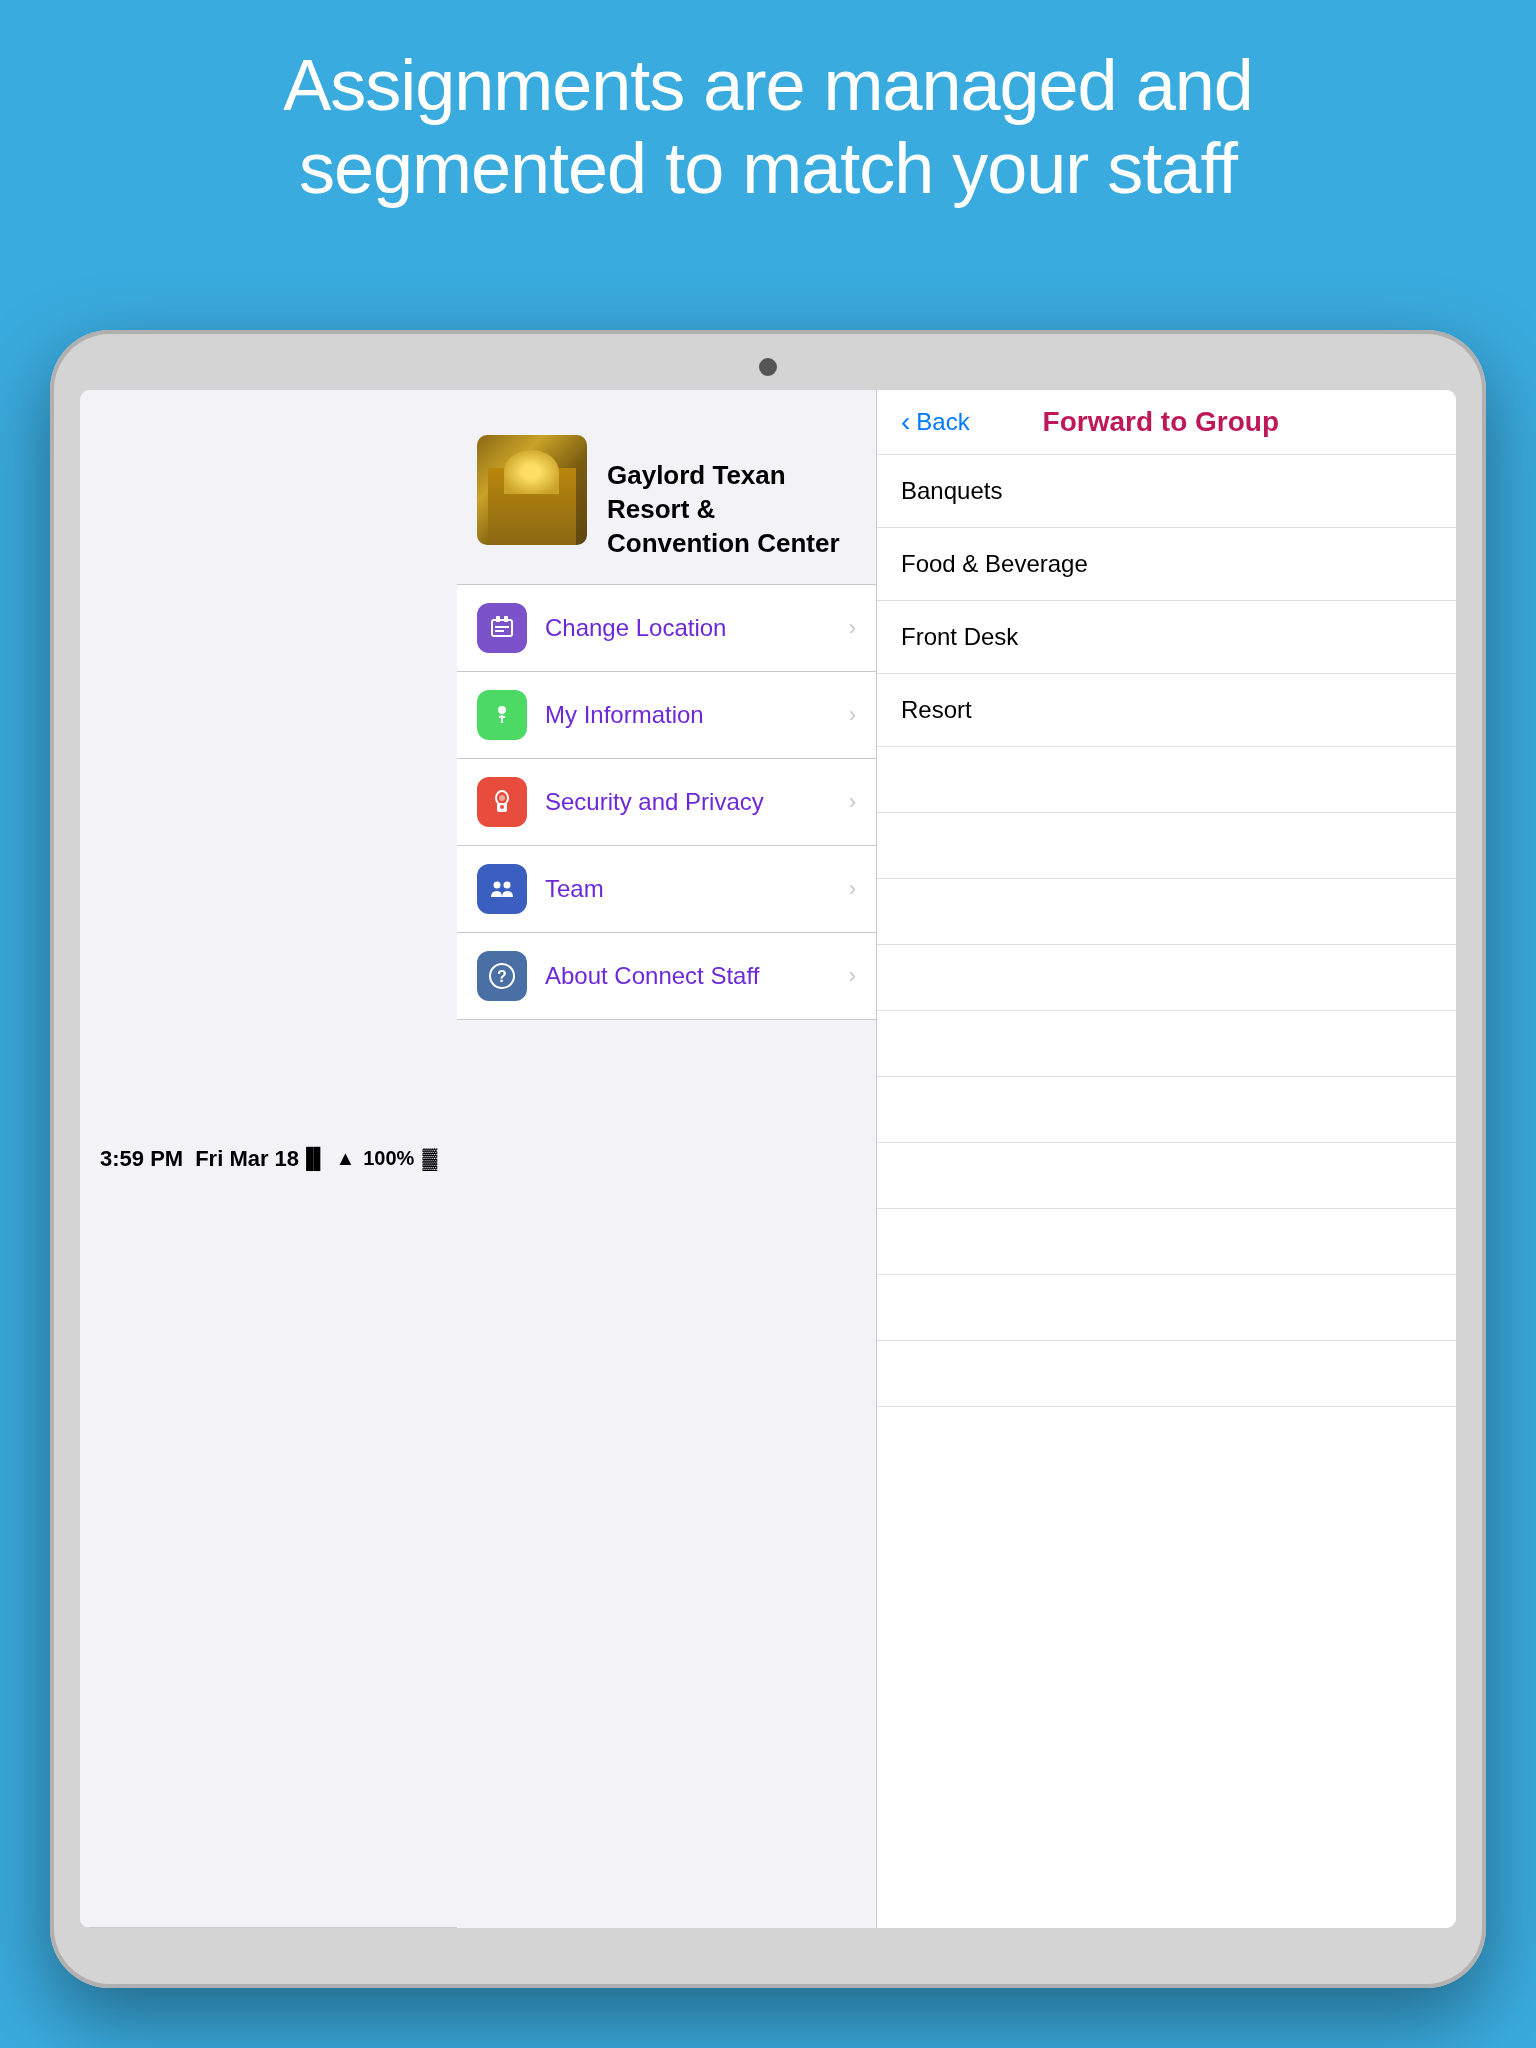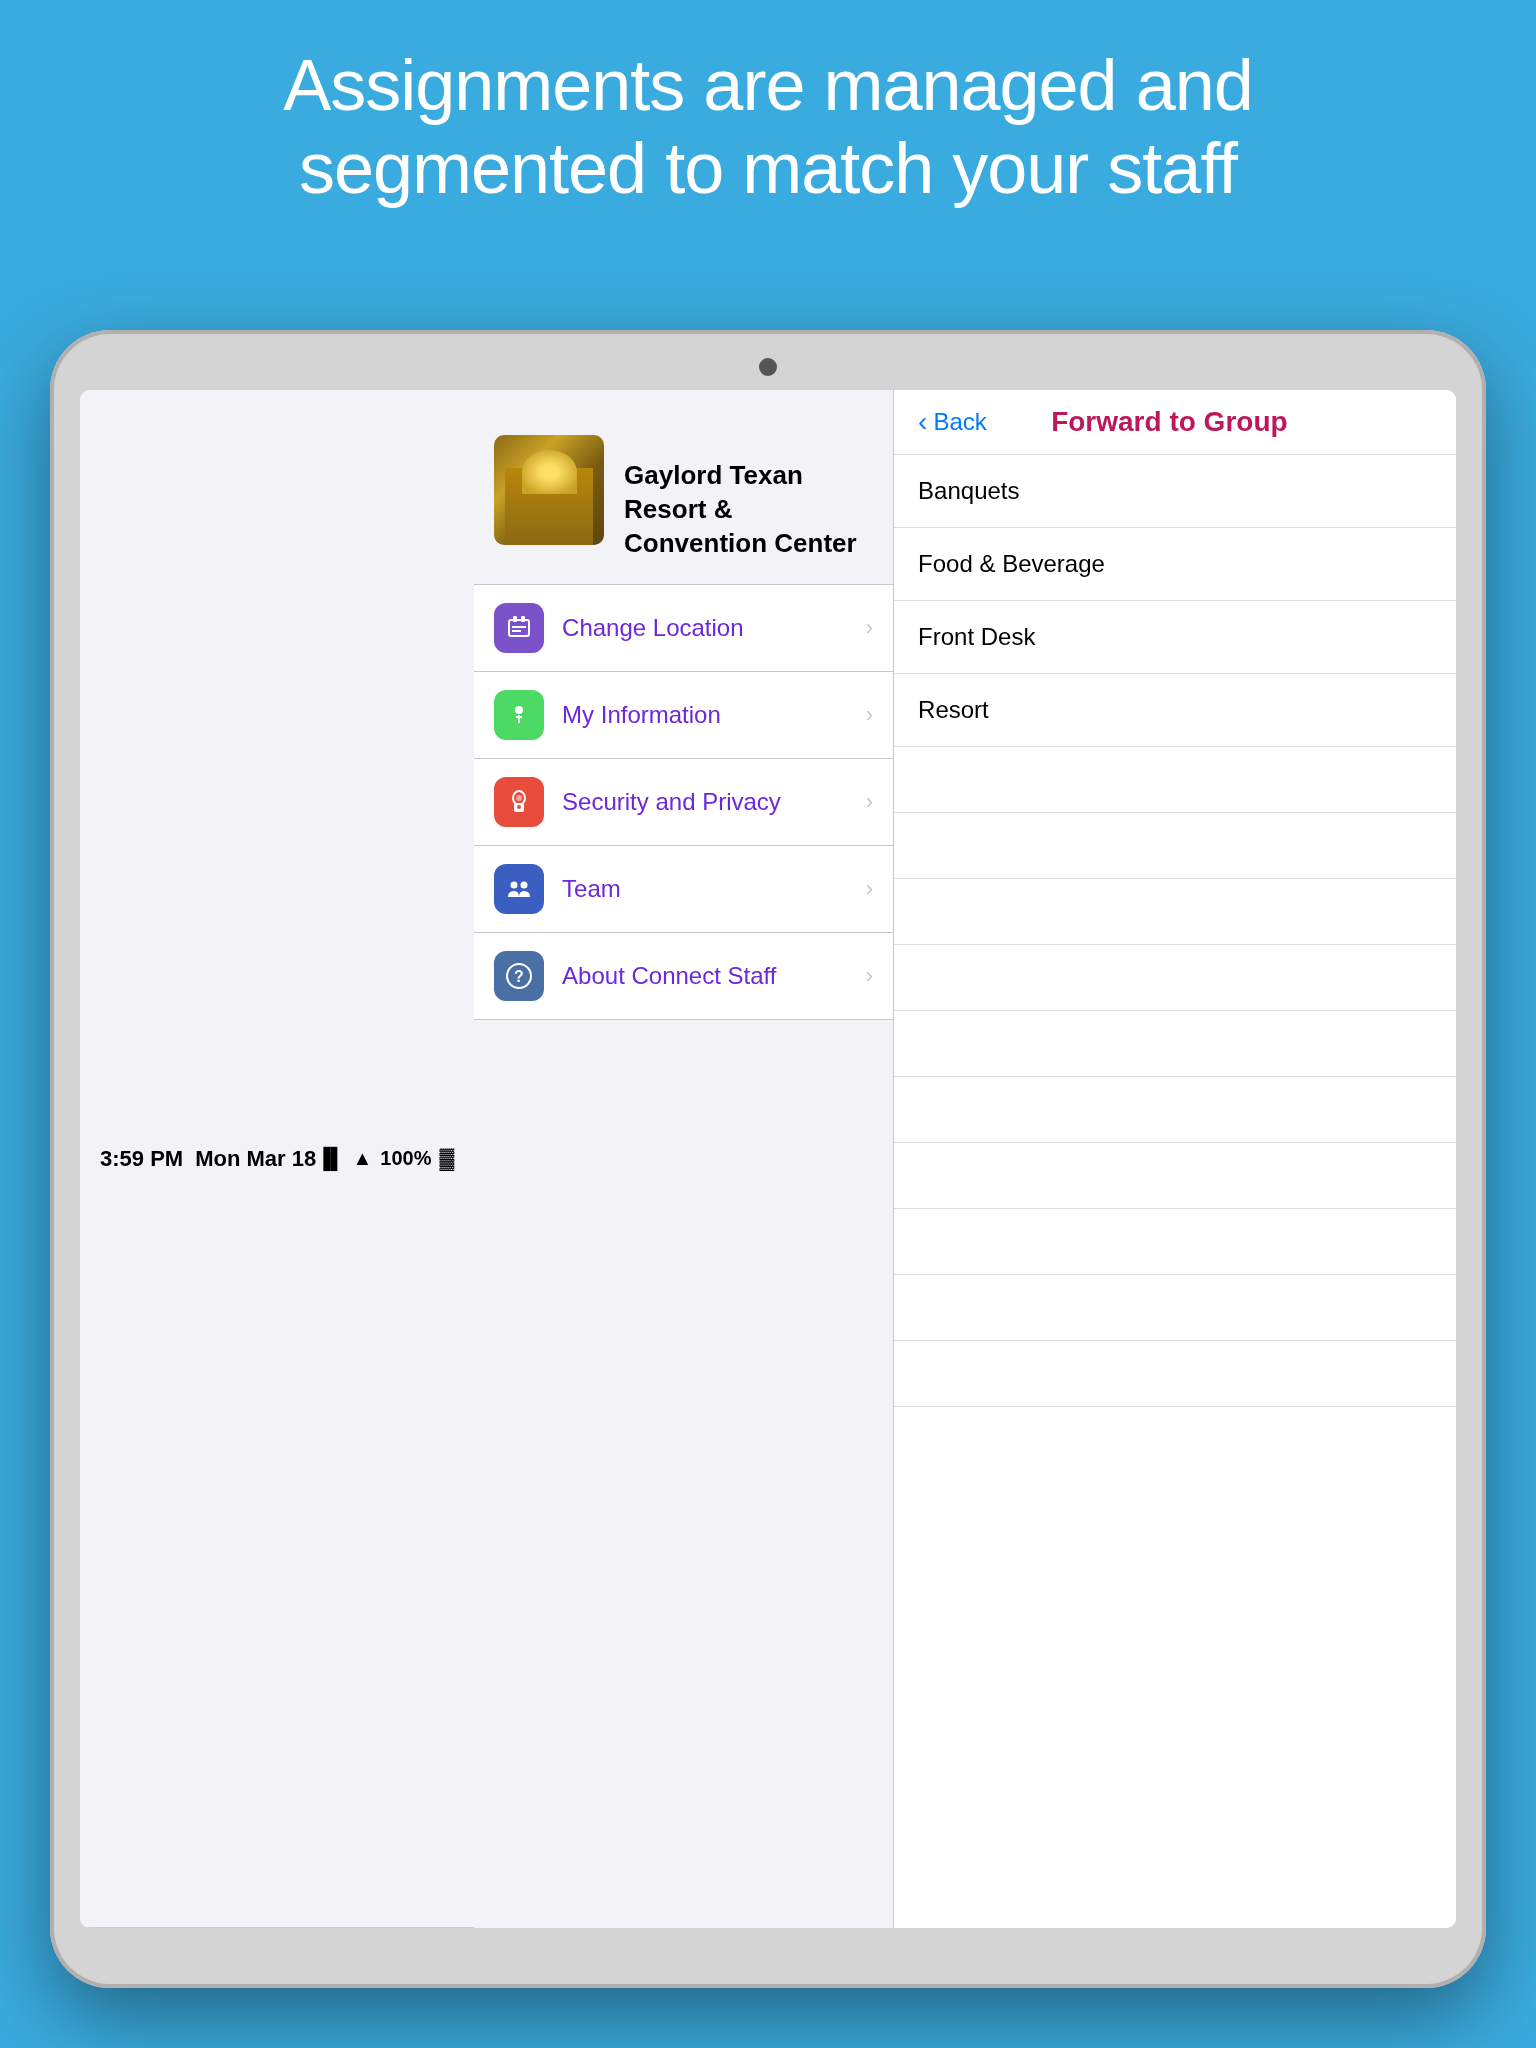--- a/index.html
+++ b/index.html
@@ -276,21 +276,21 @@
 </div>
 
 <div class="tablet-frame">
   <div class="camera"></div>
 
   <div class="tablet-screen">
 
     <div class="status-bar">
       <div class="time-carrier">
         <span>3:59 PM</span>
-        <span>Mon Mar 18</span>
+        <span>Fri Mar 18</span>
       </div>
       <div class="right-icons">
         <span>▐▌</span>
         <span>▲</span>
         <span>100%</span>
         <span>▓</span>
       </div>
     </div>
 
     <div class="screen-content">

